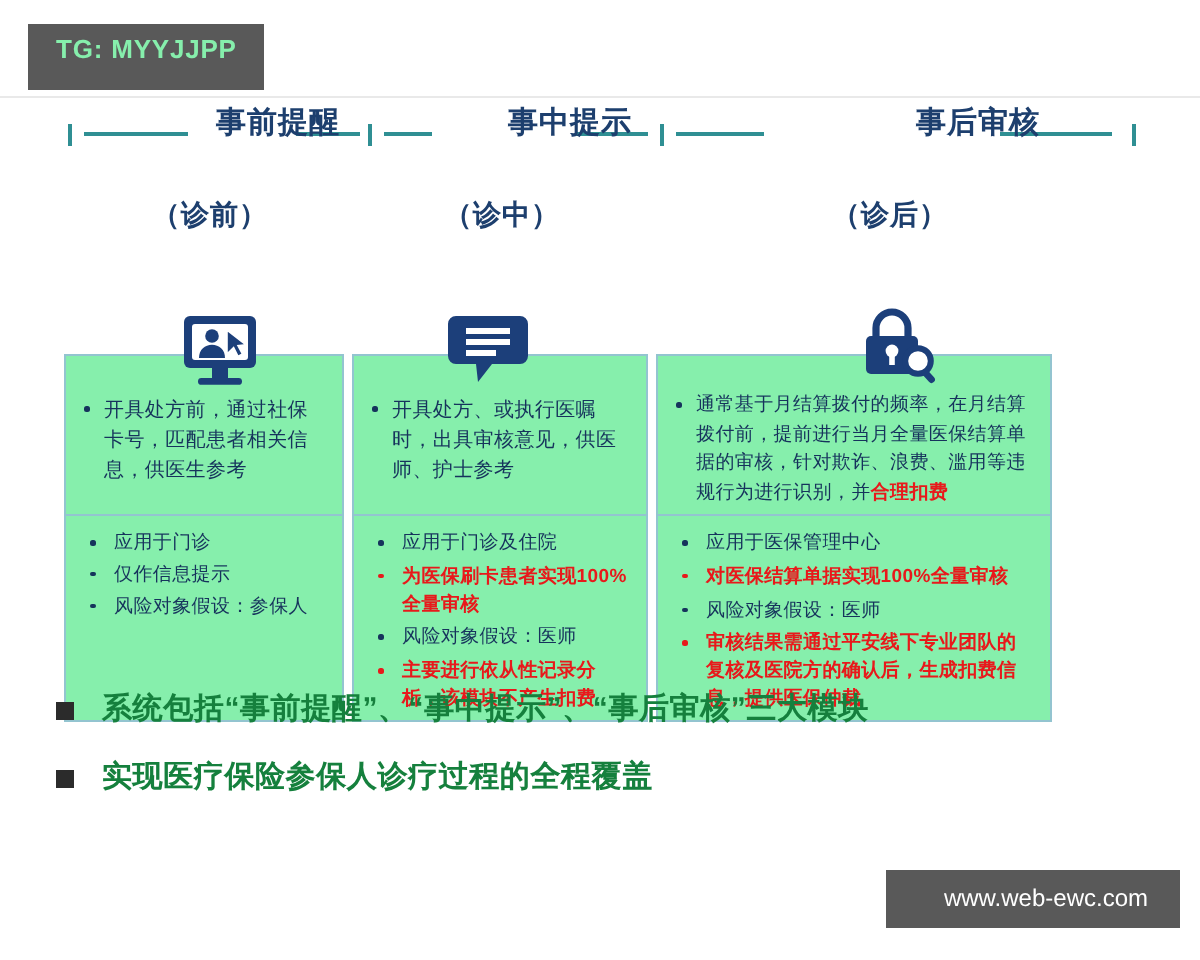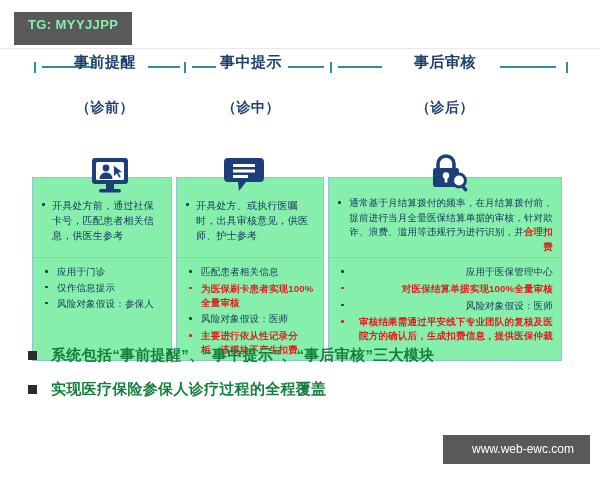--- a/index.html
+++ b/index.html
@@ -67,20 +67,21 @@
     top: 4px;
     text-align: center;
   }
   .hdr-title {
     font-size: 15px;
     font-weight: bold;
     color: #1d3f6e;
     line-height: 1.15;
     letter-spacing: 0.5px;
     white-space: nowrap;
+    text-align: right;
   }
   .hdr-sub {
     font-size: 14px;
     font-weight: bold;
     color: #1d3f6e;
     line-height: 1.3;
     letter-spacing: 0.5px;
     white-space: nowrap;
     margin-top: 28px;
   }
@@ -119,21 +120,21 @@
     position: absolute;
     background: #86efac;
     border: 1px solid #93c4d0;
     box-sizing: border-box;
   }
   .box-top { top: 128px; height: 86px; padding: 16px 8px 6px 6px; }
   .box-bot { top: 208px; height: 104px; padding: 7px 8px 6px 6px; }
 
   .col1 { left: 32px;  width: 140px; }
   .col2 { left: 176px; width: 148px; }
-  .col3 { left: 328px; width: 234px; text-align: right; }
+  .col3 { left: 328px; width: 198px; }
 
   .box-top.col1 { padding-top: 20px; }
   .box-top.col2 { padding-top: 20px; }
   .box-top.col3 { padding-top: 18px; }
 
   ul.bul {
     list-style: none;
     margin: 0;
     padding: 0;
   }
@@ -295,21 +296,21 @@
     </ul>
   </div>
 
   <div class="box box-top col2">
     <ul class="bul">
       <li>开具处方、或执行医嘱时，出具审核意见，供医师、护士参考</li>
     </ul>
   </div>
   <div class="box box-bot col2">
     <ul class="bul">
-      <li>匹配患者相关信息</li>
+      <li>应用于门诊及住院</li>
       <li class="red">为医保刷卡患者实现100%全量审核</li>
       <li>风险对象假设：医师</li>
       <li class="red">主要进行依从性记录分析，该模块不产生扣费</li>
     </ul>
   </div>
 
   <div class="box box-top col3">
     <ul class="bul">
       <li><span>通常基于月结算拨付的频率，在月结算拨付前，提前进行当月全量医保结算单据的审核，针对欺诈、浪费、滥用等违规行为进行识别，并</span><span class="red-inline">合理扣费</span></li>
     </ul>

